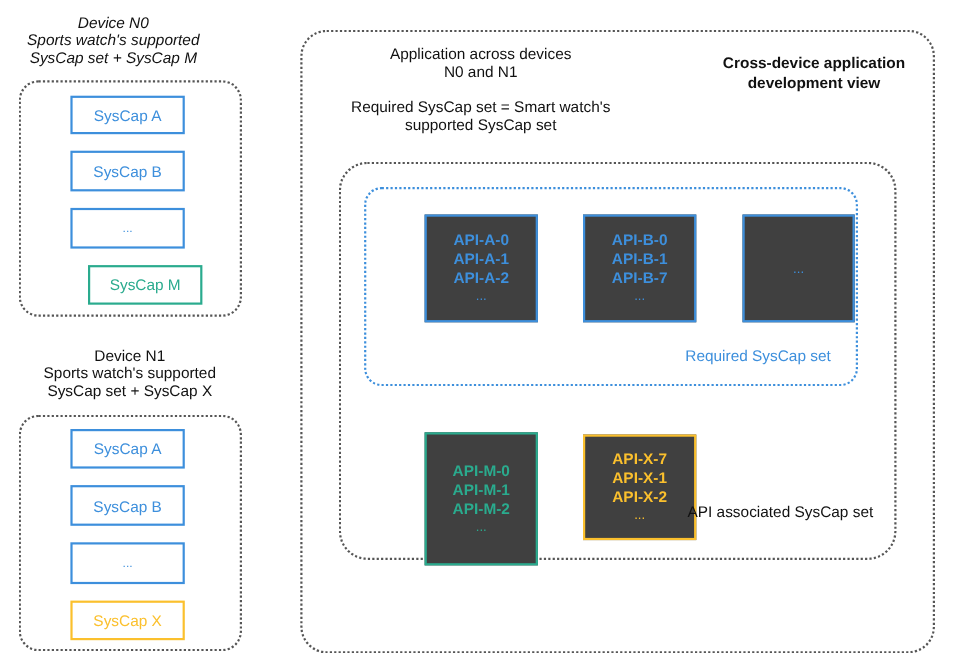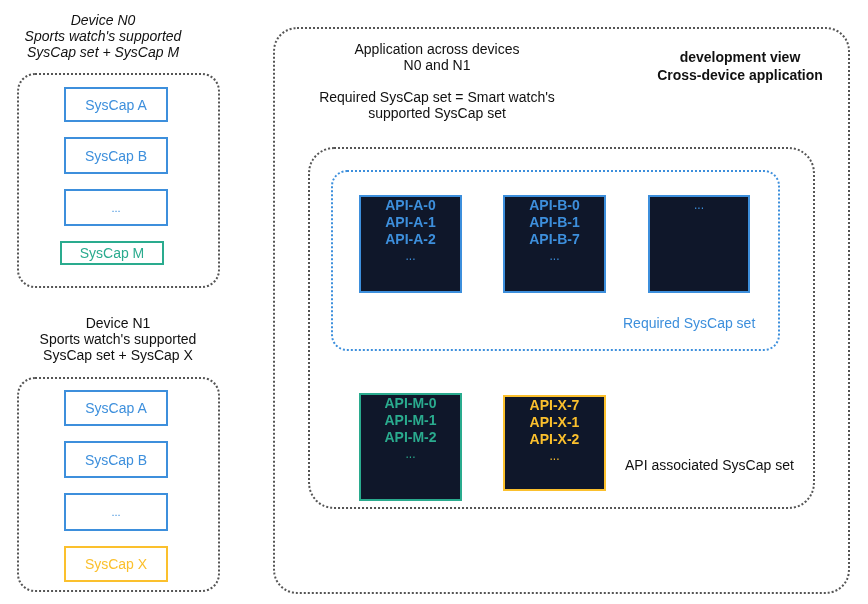--- a/index.html
+++ b/index.html
@@ -7,22 +7,22 @@
            font-family: "Liberation Sans", sans-serif; color: #000; }
     .abs { position: absolute; box-sizing: border-box; }
     .dotted-black { border: 2px dotted #555555; border-radius: 18px; }
     .dotted-blue { border: 2px dotted #3d8fdc; border-radius: 16px; }
     .caption { text-align: center; font-size: 14px; line-height: 16px; color: #111; }
     .syscap { border: 2px solid; display: flex; align-items: center; justify-content: center;
               font-size: 14px; background: #fff; }
     .blue { border-color: #3d8fdc; color: #3d8fdc; }
     .green { border-color: #2aab8e; color: #2aab8e; }
     .yellow { border-color: #fbc02d; color: #fbc02d; }
-    .api { border: 2px solid; display: flex; flex-direction: column; align-items: center; justify-content: flex-start;
-           font-size: 14px; font-weight: bold; line-height: 17px; background: #0f172a; }
+    .api { border: 2px solid; display: flex; flex-direction: column; align-items: center; justify-content: center;
+           font-size: 14px; font-weight: bold; line-height: 17px; background: #404040; margin-left: 27px; }
     .api .dots { font-weight: normal; font-size: 12px; }
     .bold-title { font-weight: bold; font-size: 14px; line-height: 18px; text-align: center; color: #111; }
     .label-blue { color: #3d8fdc; font-size: 14px; }
     .label-dark { color: #111; font-size: 14px; }
   </style>
 </head>
 <body>
 
 <div class="abs caption" style="left:2px; top:12px; width:202px;font-style:italic;">
   <div>Device N0</div>
@@ -32,21 +32,21 @@
 <div class="abs dotted-black" style="left:17px; top:73px; width:203px; height:215px;"></div>
 <div class="abs syscap blue" style="left:64px; top:87px; width:104px; height:35px;">
     <span>SysCap A</span>
   </div>
 <div class="abs syscap blue" style="left:64px; top:137px; width:104px; height:37px;">
     <span>SysCap B</span>
   </div>
 <div class="abs syscap blue" style="left:64px; top:189px; width:104px; height:37px; font-size:11px;">
     <span>...</span>
   </div>
-<div class="abs syscap green" style="left:60px; top:241px; width:104px; height:24px;text-align:center;">
+<div class="abs syscap green" style="left:80px; top:241px; width:104px; height:36px;text-align:center;">
     <span>SysCap M</span>
   </div>
 
 <div class="abs caption" style="left:17px; top:315px; width:202px;">
   <div>Device N1</div>
   <div>Sports watch's supported</div>
   <div>SysCap set + SysCap X</div>
 </div>
 <div class="abs dotted-black" style="left:17px; top:377px; width:203px; height:215px;"></div>
 <div class="abs syscap blue" style="left:64px; top:390px; width:104px; height:36px;">
@@ -66,22 +66,22 @@
 
 <div class="abs caption" style="left:300px; top:41px; width:274px;">
   <div>Application across devices</div>
   <div>N0 and N1</div>
 </div>
 <div class="abs caption" style="left:300px; top:89px; width:274px;">
   <div>Required SysCap set = Smart watch's</div>
   <div>supported SysCap set</div>
 </div>
 <div class="abs bold-title" style="left:650px; top:48px; width:180px;">
+  <div>Cross-device application</div>
   <div>development view</div>
-  <div>Cross-device application</div>
 </div>
 
 <div class="abs dotted-black" style="left:308px; top:147px; width:507px; height:362px; border-radius:26px;"></div>
 
 <div class="abs dotted-blue" style="left:331px; top:170px; width:449px; height:181px;"></div>
 
 <div class="abs api blue" style="left:359px; top:195px; width:103px; height:98px;">
   <div>API-A-0</div>
   <div>API-A-1</div>
   <div>API-A-2</div>
@@ -92,21 +92,21 @@
   <div>API-B-1</div>
   <div>API-B-7</div>
   <div class="dots">...</div>
 </div>
 <div class="abs api blue" style="left:648px; top:195px; width:102px; height:98px;">
   <div class="dots">...</div>
 </div>
 
 <div class="abs label-blue" style="left:623px; top:315px;">Required SysCap set</div>
 
-<div class="abs api green" style="left:359px; top:393px; width:103px; height:108px;">
+<div class="abs api green" style="left:359px; top:393px; width:103px; height:121px;">
   <div>API-M-0</div>
   <div>API-M-1</div>
   <div>API-M-2</div>
   <div class="dots">...</div>
 </div>
 <div class="abs api yellow" style="left:503px; top:395px; width:103px; height:96px;">
   <div>API-X-7</div>
   <div>API-X-1</div>
   <div>API-X-2</div>
   <div class="dots">...</div>

